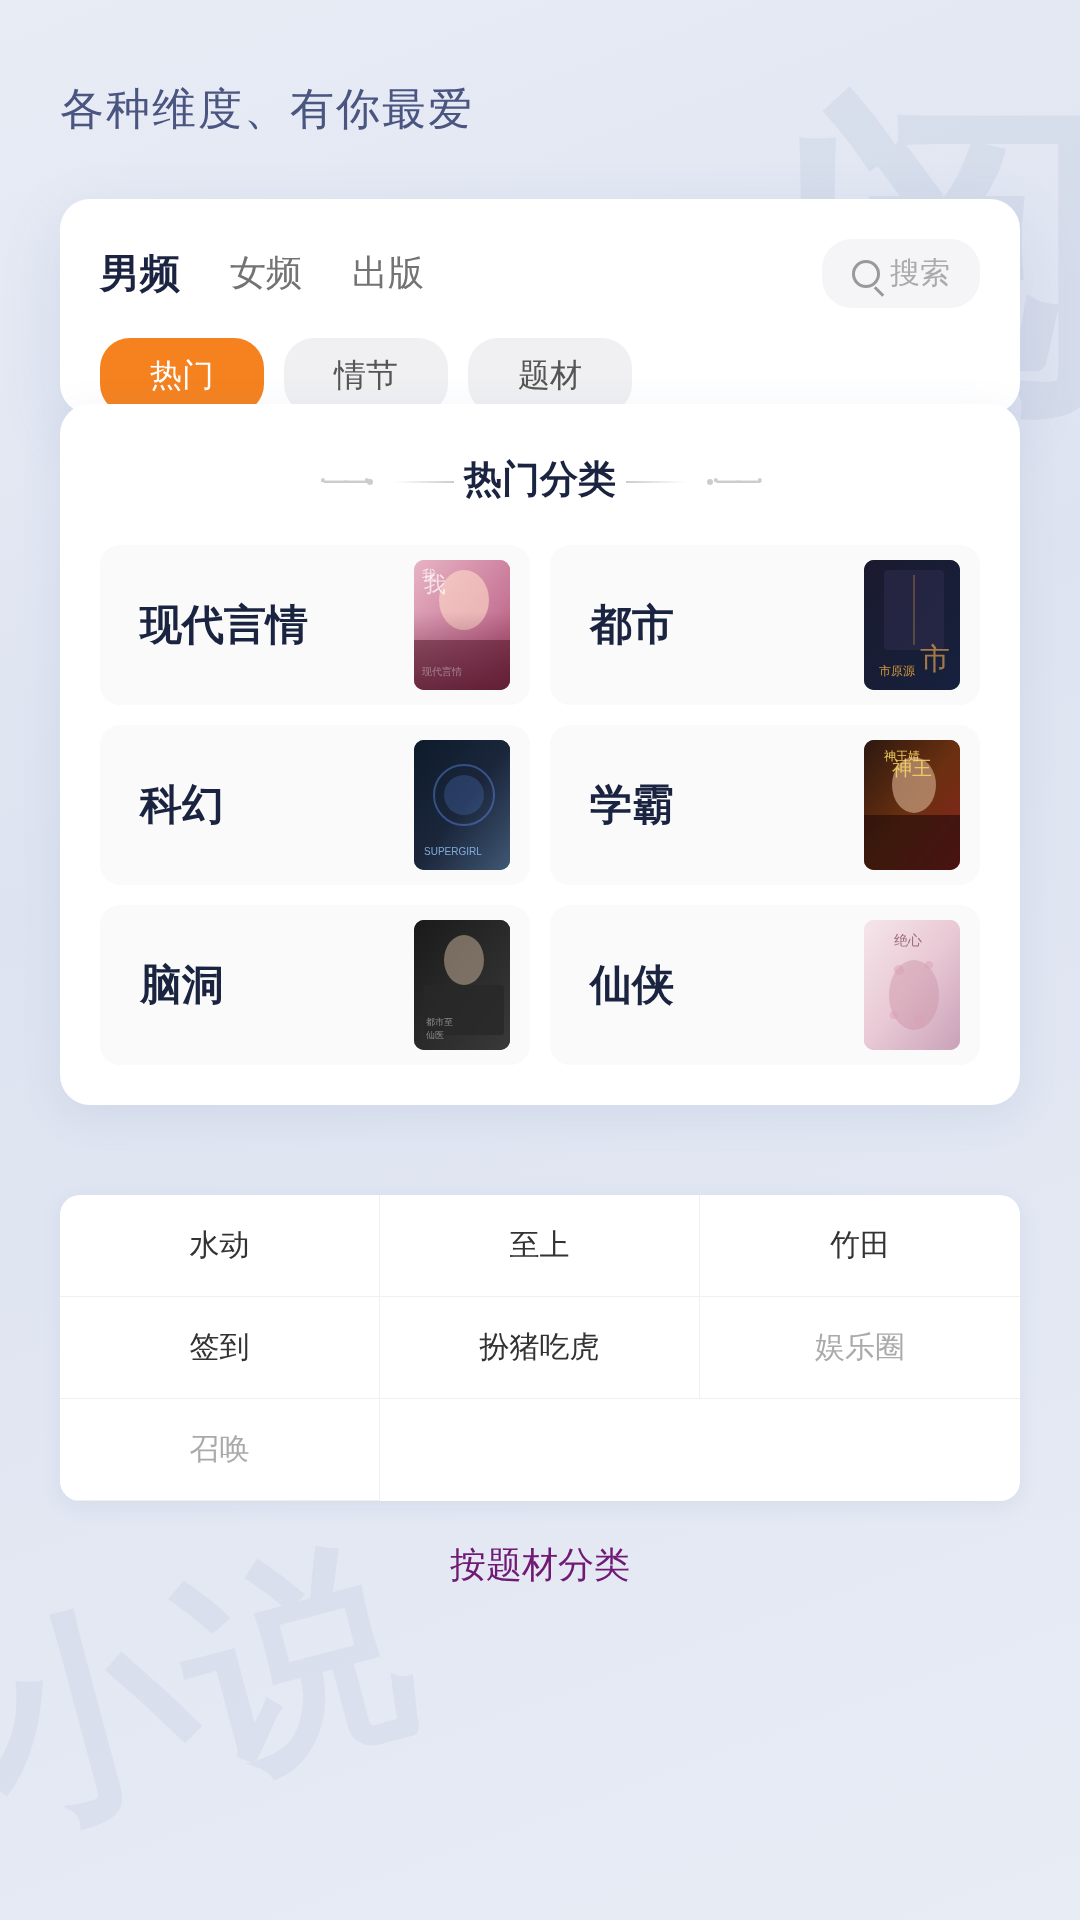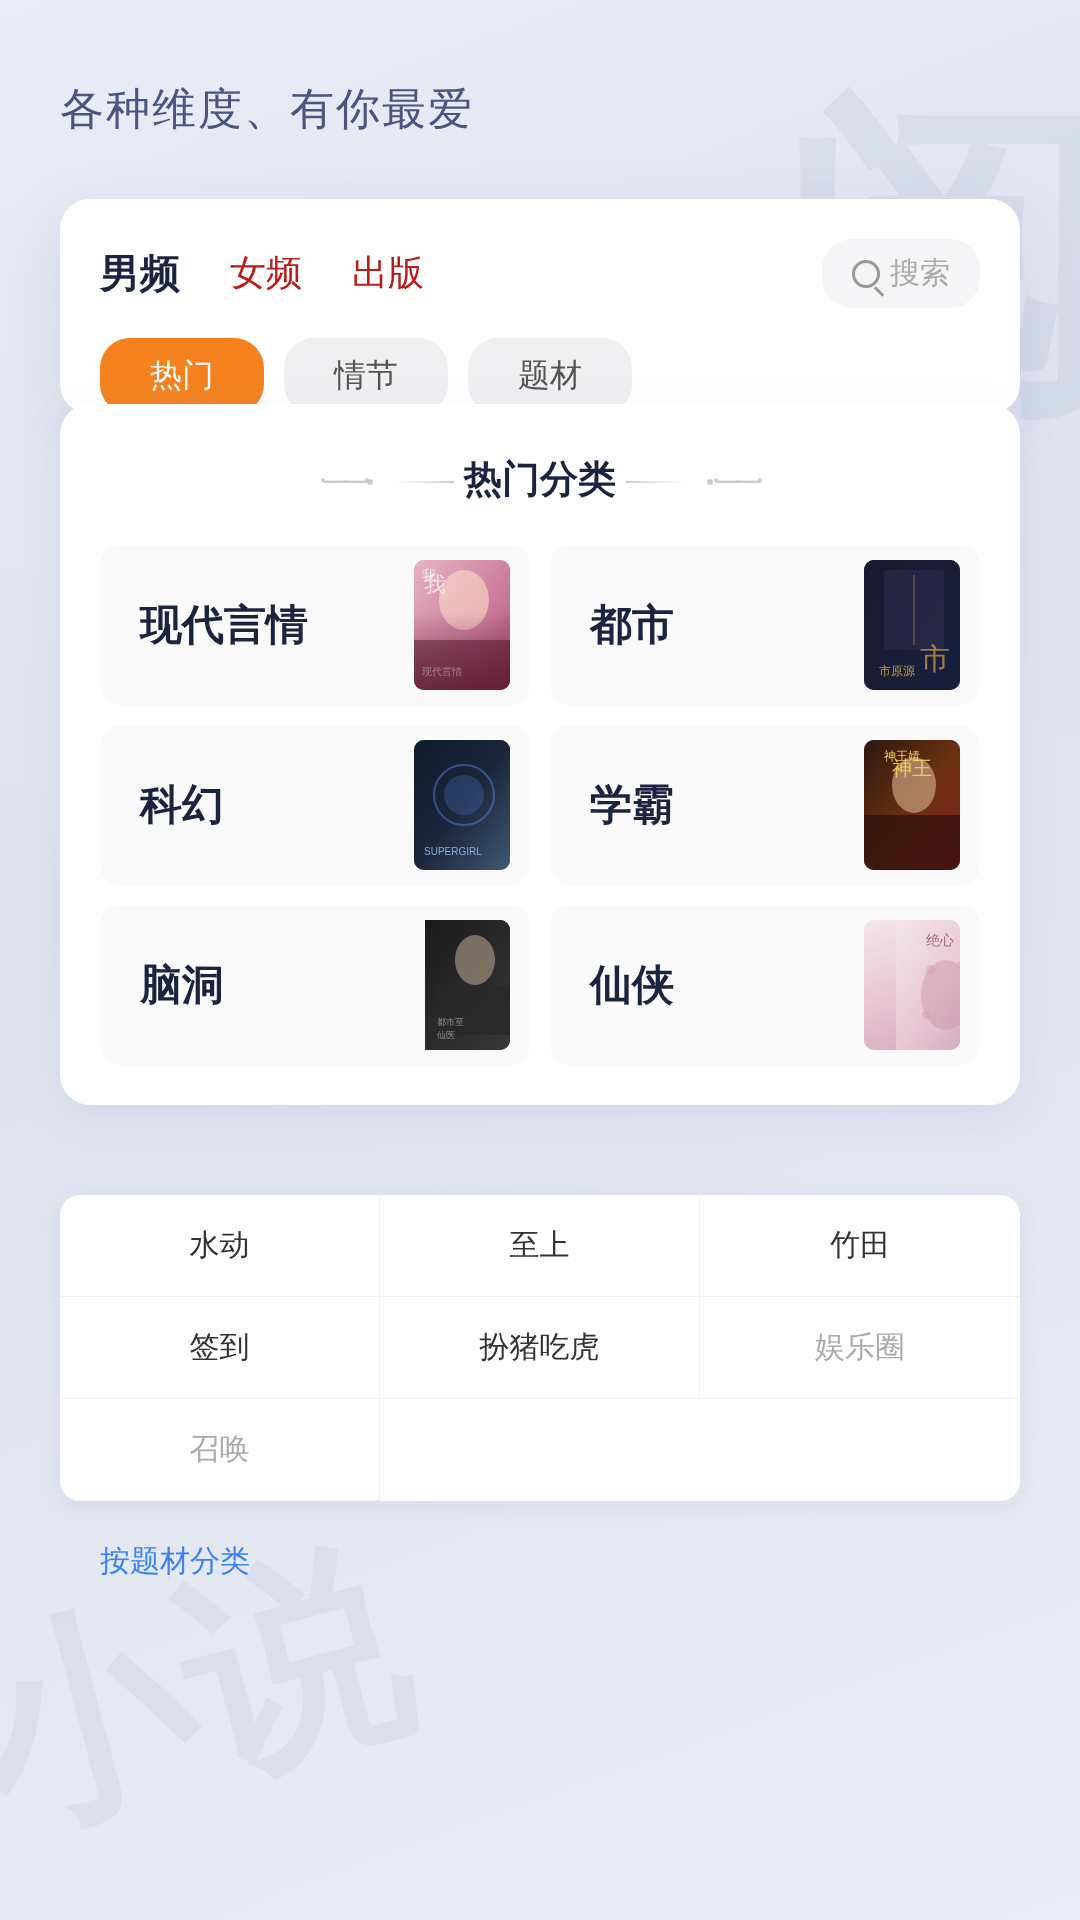--- a/index.html
+++ b/index.html
@@ -79,21 +79,21 @@
 
     
     .tab-bar {
       display: flex;
       align-items: center;
       margin-bottom: 30px;
     }
 
     .tab-item {
       font-size: 36px;
-      color: #b91c1c;
+      color: #737373;
       margin-right: 50px;
       cursor: pointer;
     }
 
     .tab-item.active {
       font-size: 40px;
       font-weight: 700;
       color: #1a2340;
     }
 
@@ -266,26 +266,24 @@
       position: absolute;
       top: 15px; left: 50%;
       transform: translateX(-50%);
       font-size: 20px;
       color: rgba(255,220,100,0.8);
       white-space: nowrap;
     }
 
     .cover-art-naodong {
       background: linear-gradient(160deg, #1a1a1a 0%, #2a2a2a 50%, #3a3a3a 100%);
-      margin-left: 11px;
     }
 
     .cover-art-xianxia {
       background: linear-gradient(160deg, #f5e6ea 0%, #e8c8d4 50%, #d4a8bc 100%);
-      padding-left: 32px;
     }
 
     
     .secondary-section {
       padding: 30px 60px;
       position: relative;
       z-index: 1;
     }
 
     .category-row {
@@ -313,24 +311,24 @@
     .cat-cell-text {
       font-size: 30px;
       color: #333;
     }
 
     .cat-cell-text.dimmed {
       color: #aaa;
     }
 
     .theme-classify-btn {
-      text-align: left;
+      text-align: center;
       padding: 40px;
-      color: #3b82f6;
-      font-size: 30px;
+      color: #701a75;
+      font-size: 36px;
       cursor: pointer;
     }
 
     
     .deco-line {
       display: inline-block;
       width: 60px;
       height: 2px;
       background: linear-gradient(to right, transparent, #ccc);
       vertical-align: middle;

